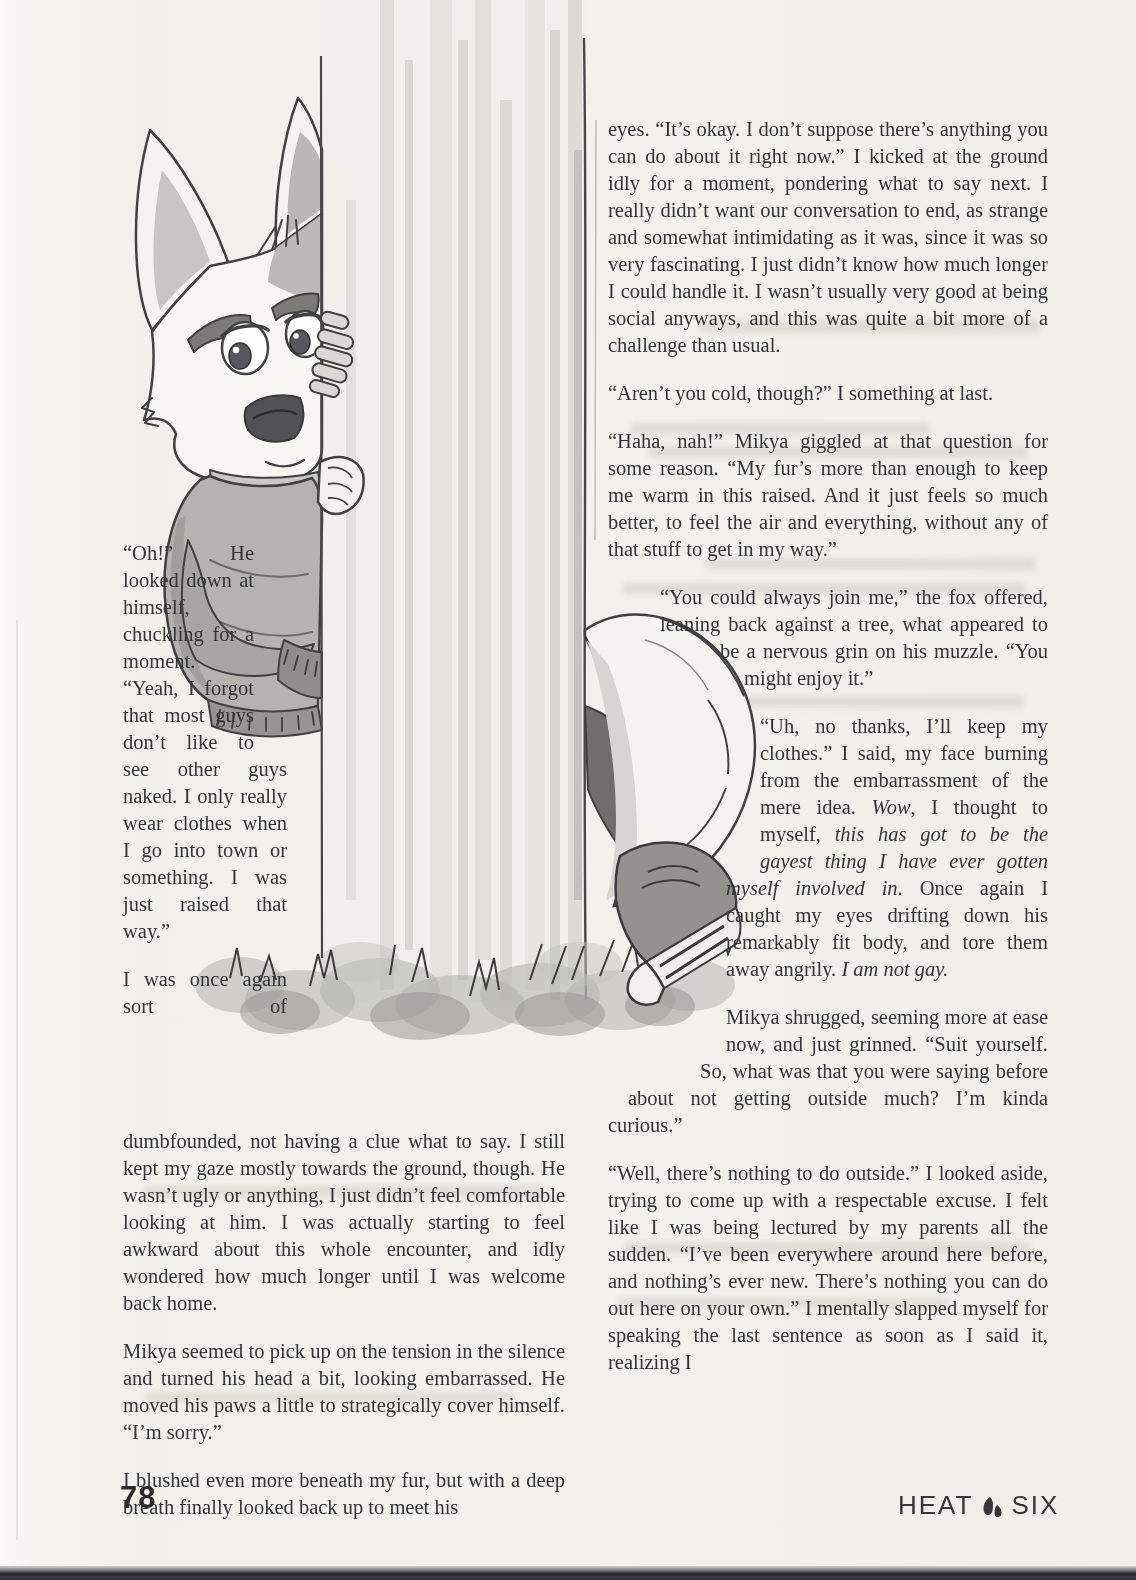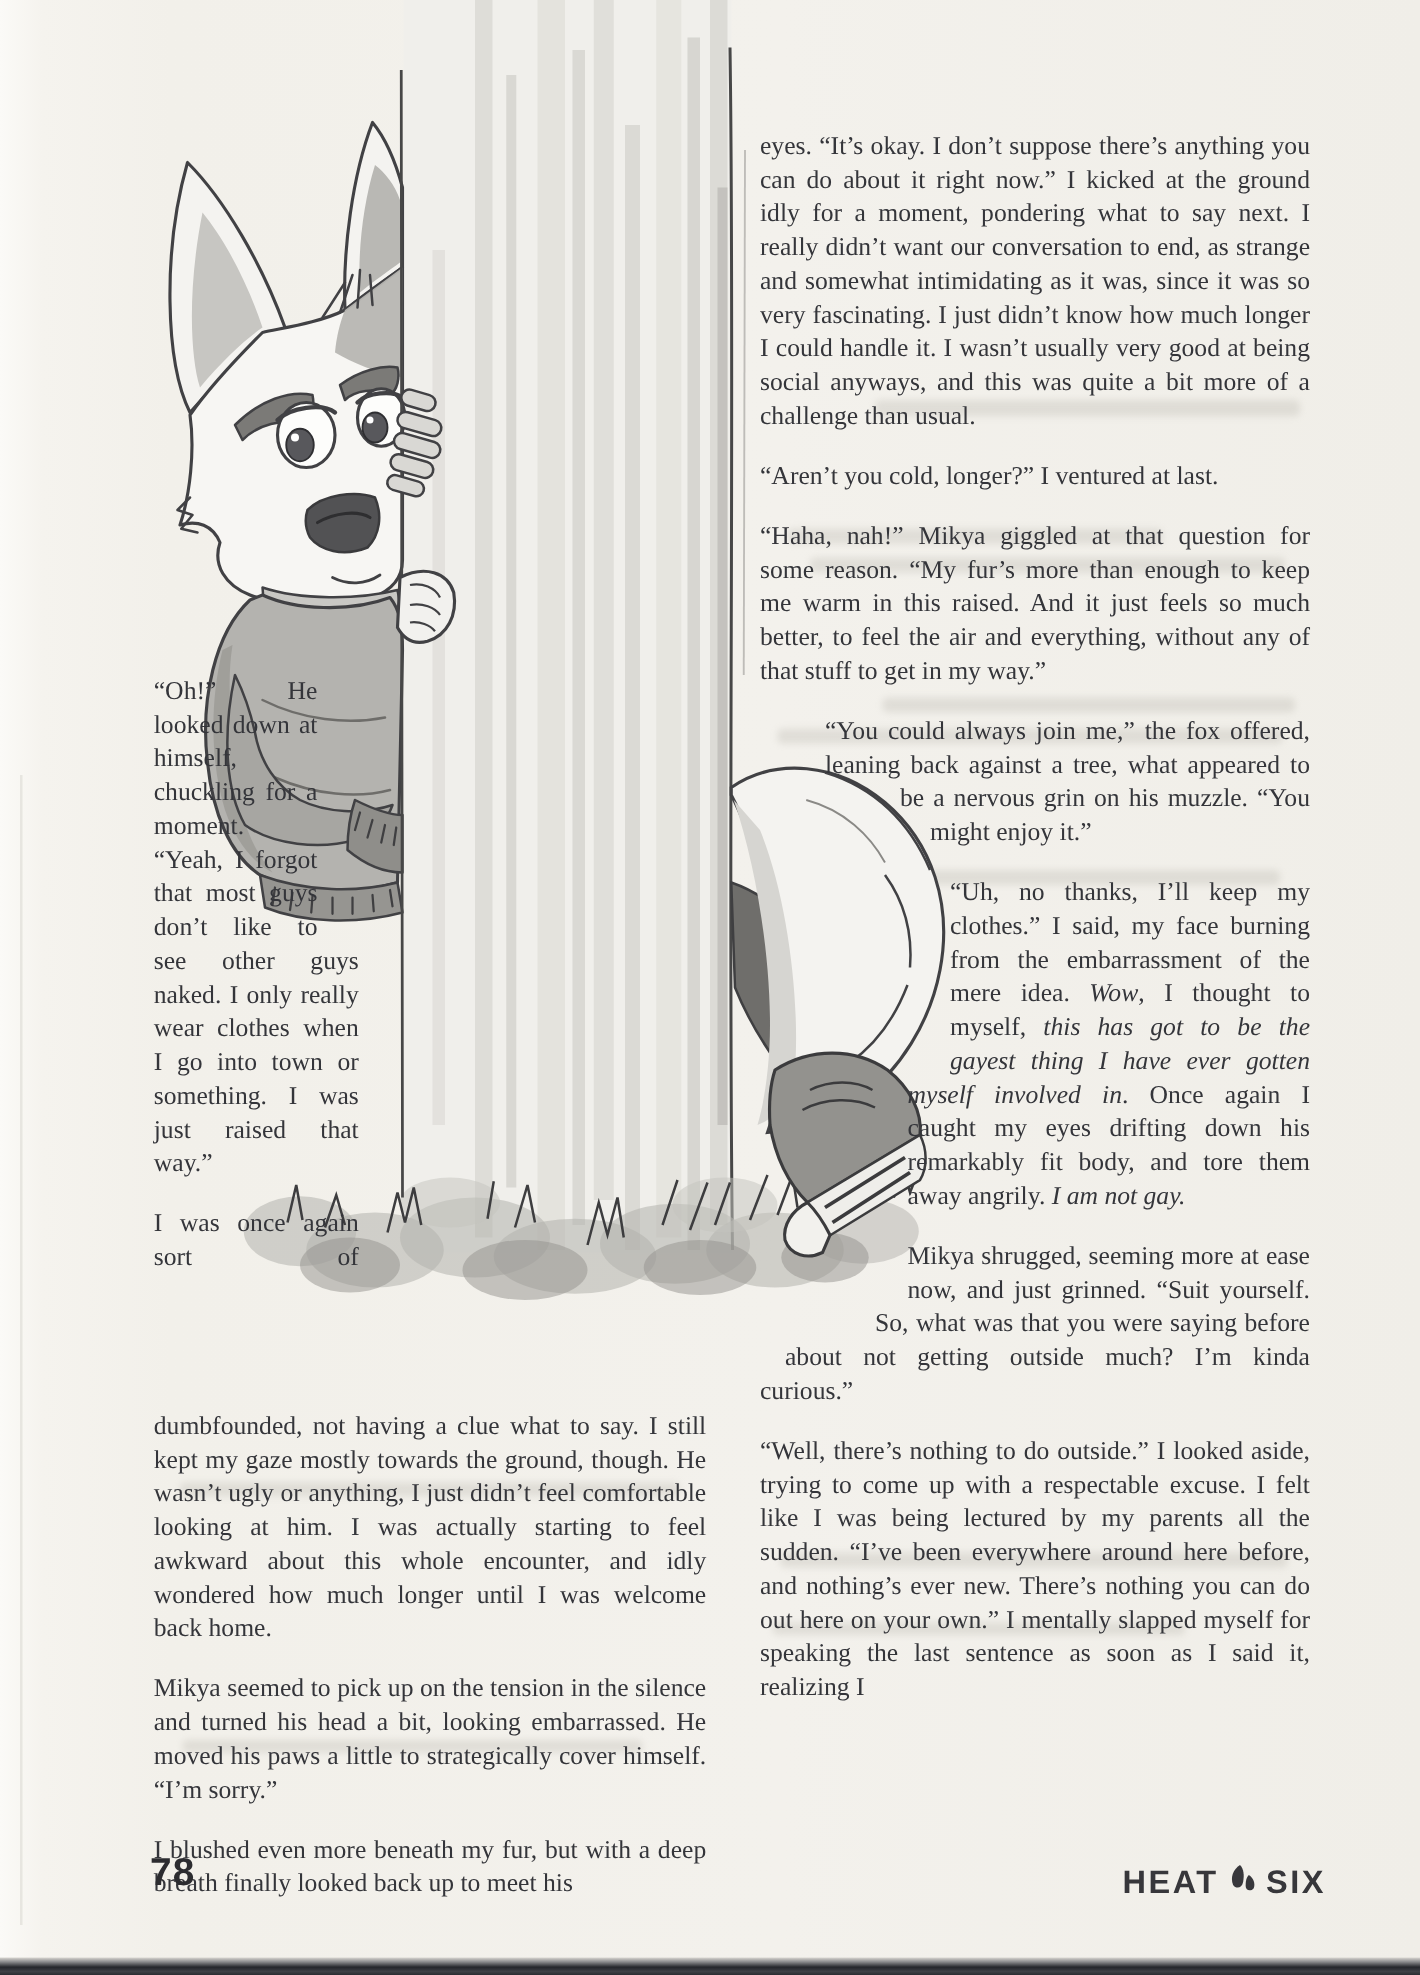--- a/index.html
+++ b/index.html
@@ -17,23 +17,23 @@
   .cr{clear:right;float:right;}
   .spacer{width:100%;}
   .ghost{position:absolute;background:#b0ada4;filter:blur(3px);opacity:.28;border-radius:4px;z-index:0;}
   .illus{position:absolute;left:60px;top:0;z-index:1;pointer-events:none;}
   .pagenum{
     position:absolute;left:120px;top:1480px;z-index:2;
     font-family:"Liberation Sans","DejaVu Sans",sans-serif;
     font-weight:900;font-size:31px;letter-spacing:1px;color:#2c2c30;
   }
   .brand{
-    position:absolute;left:898px;top:1490px;z-index:2;display:flex;align-items:flex-start;gap:7px;
+    position:absolute;left:898px;top:1490px;z-index:2;display:flex;align-items:flex-end;gap:7px;
     font-family:"Liberation Sans","DejaVu Sans",sans-serif;
-    font-weight:700;font-size:26px;letter-spacing:2px;color:#37373b;
+    font-weight:400;font-size:26px;letter-spacing:2px;color:#37373b;
   }
   .bottom-edge{
     position:absolute;left:0;right:0;top:1566px;height:14px;z-index:3;
     background:linear-gradient(180deg,#d8d6d1 0%,#8a8a8c 25%,#25262b 55%,#3e3f45 80%,#2a2b30 100%);
   }
   .left-edge-line{position:absolute;left:16px;top:620px;width:2px;height:920px;background:#dcdad4;opacity:.6;z-index:0;}
   i{font-style:italic;}
 </style>
 </head>
 <body>
@@ -186,23 +186,23 @@
   <div class="spacer" style="height:540px;"></div>
   <div class="fr" style="width:311px;height:216px;"></div>
   <div class="cr" style="width:278px;height:270px;"></div>
   <div class="cr" style="width:327px;height:102px;"></div>
   <p>“Oh!” He looked down at himself, chuckling for a moment. “Yeah, I forgot that most guys don’t like to see other guys naked. I only really wear clothes when I go into town or something. I was just raised that way.”</p>
   <p>I was once again sort of dumbfounded, not having a clue what to say. I still kept my gaze mostly towards the ground, though. He wasn’t ugly or anything, I just didn’t feel comfortable looking at him. I was actually starting to feel awkward about this whole encounter, and idly wondered how much longer until I was welcome back home.</p>
   <p>Mikya seemed to pick up on the tension in the silence and turned his head a bit, looking embarrassed. He moved his paws a little to strategically cover himself. “I’m sorry.”</p>
   <p>I blushed even more beneath my fur, but with a deep breath finally looked back up to meet his</p>
 </div>
 
-<div class="col" style="left:608px;top:104px;width:440px;">
+<div class="col" style="left:608px;top:116px;width:440px;">
   <p>eyes. “It’s okay. I don’t suppose there’s anything you can do about it right now.” I kicked at the ground idly for a moment, pondering what to say next. I really didn’t want our conversation to end, as strange and somewhat intimidating as it was, since it was so very fascinating. I just didn’t know how much longer I could handle it. I wasn’t usually very good at being social anyways, and this was quite a bit more of a challenge than usual.</p>
-  <p>“Aren’t you cold, longer?” I ventured at last.</p>
+  <p>“Aren’t you cold, though?” I something at last.</p>
   <p>“Haha, nah!” Mikya giggled at that question for some reason. “My fur’s more than enough to keep me warm in this raised. And it just feels so much better, to feel the air and everything, without any of that stuff to get in my way.”</p>
   <div class="fl" style="width:52px;height:27px;margin-top:27px;"></div>
   <div class="cl" style="width:112px;height:27px;"></div>
   <div class="cl" style="width:136px;height:27px;"></div>
   <div class="cl" style="width:148px;height:27px;"></div>
   <div class="cl" style="width:152px;height:156px;"></div>
   <div class="cl" style="width:118px;height:183px;"></div>
   <div class="cl" style="width:92px;height:27px;"></div>
   <div class="cl" style="width:20px;height:27px;"></div>
   <p>“You could always join me,” the fox offered, leaning back against a tree, what appeared to be a nervous grin on his muzzle. “You might enjoy it.”</p>

